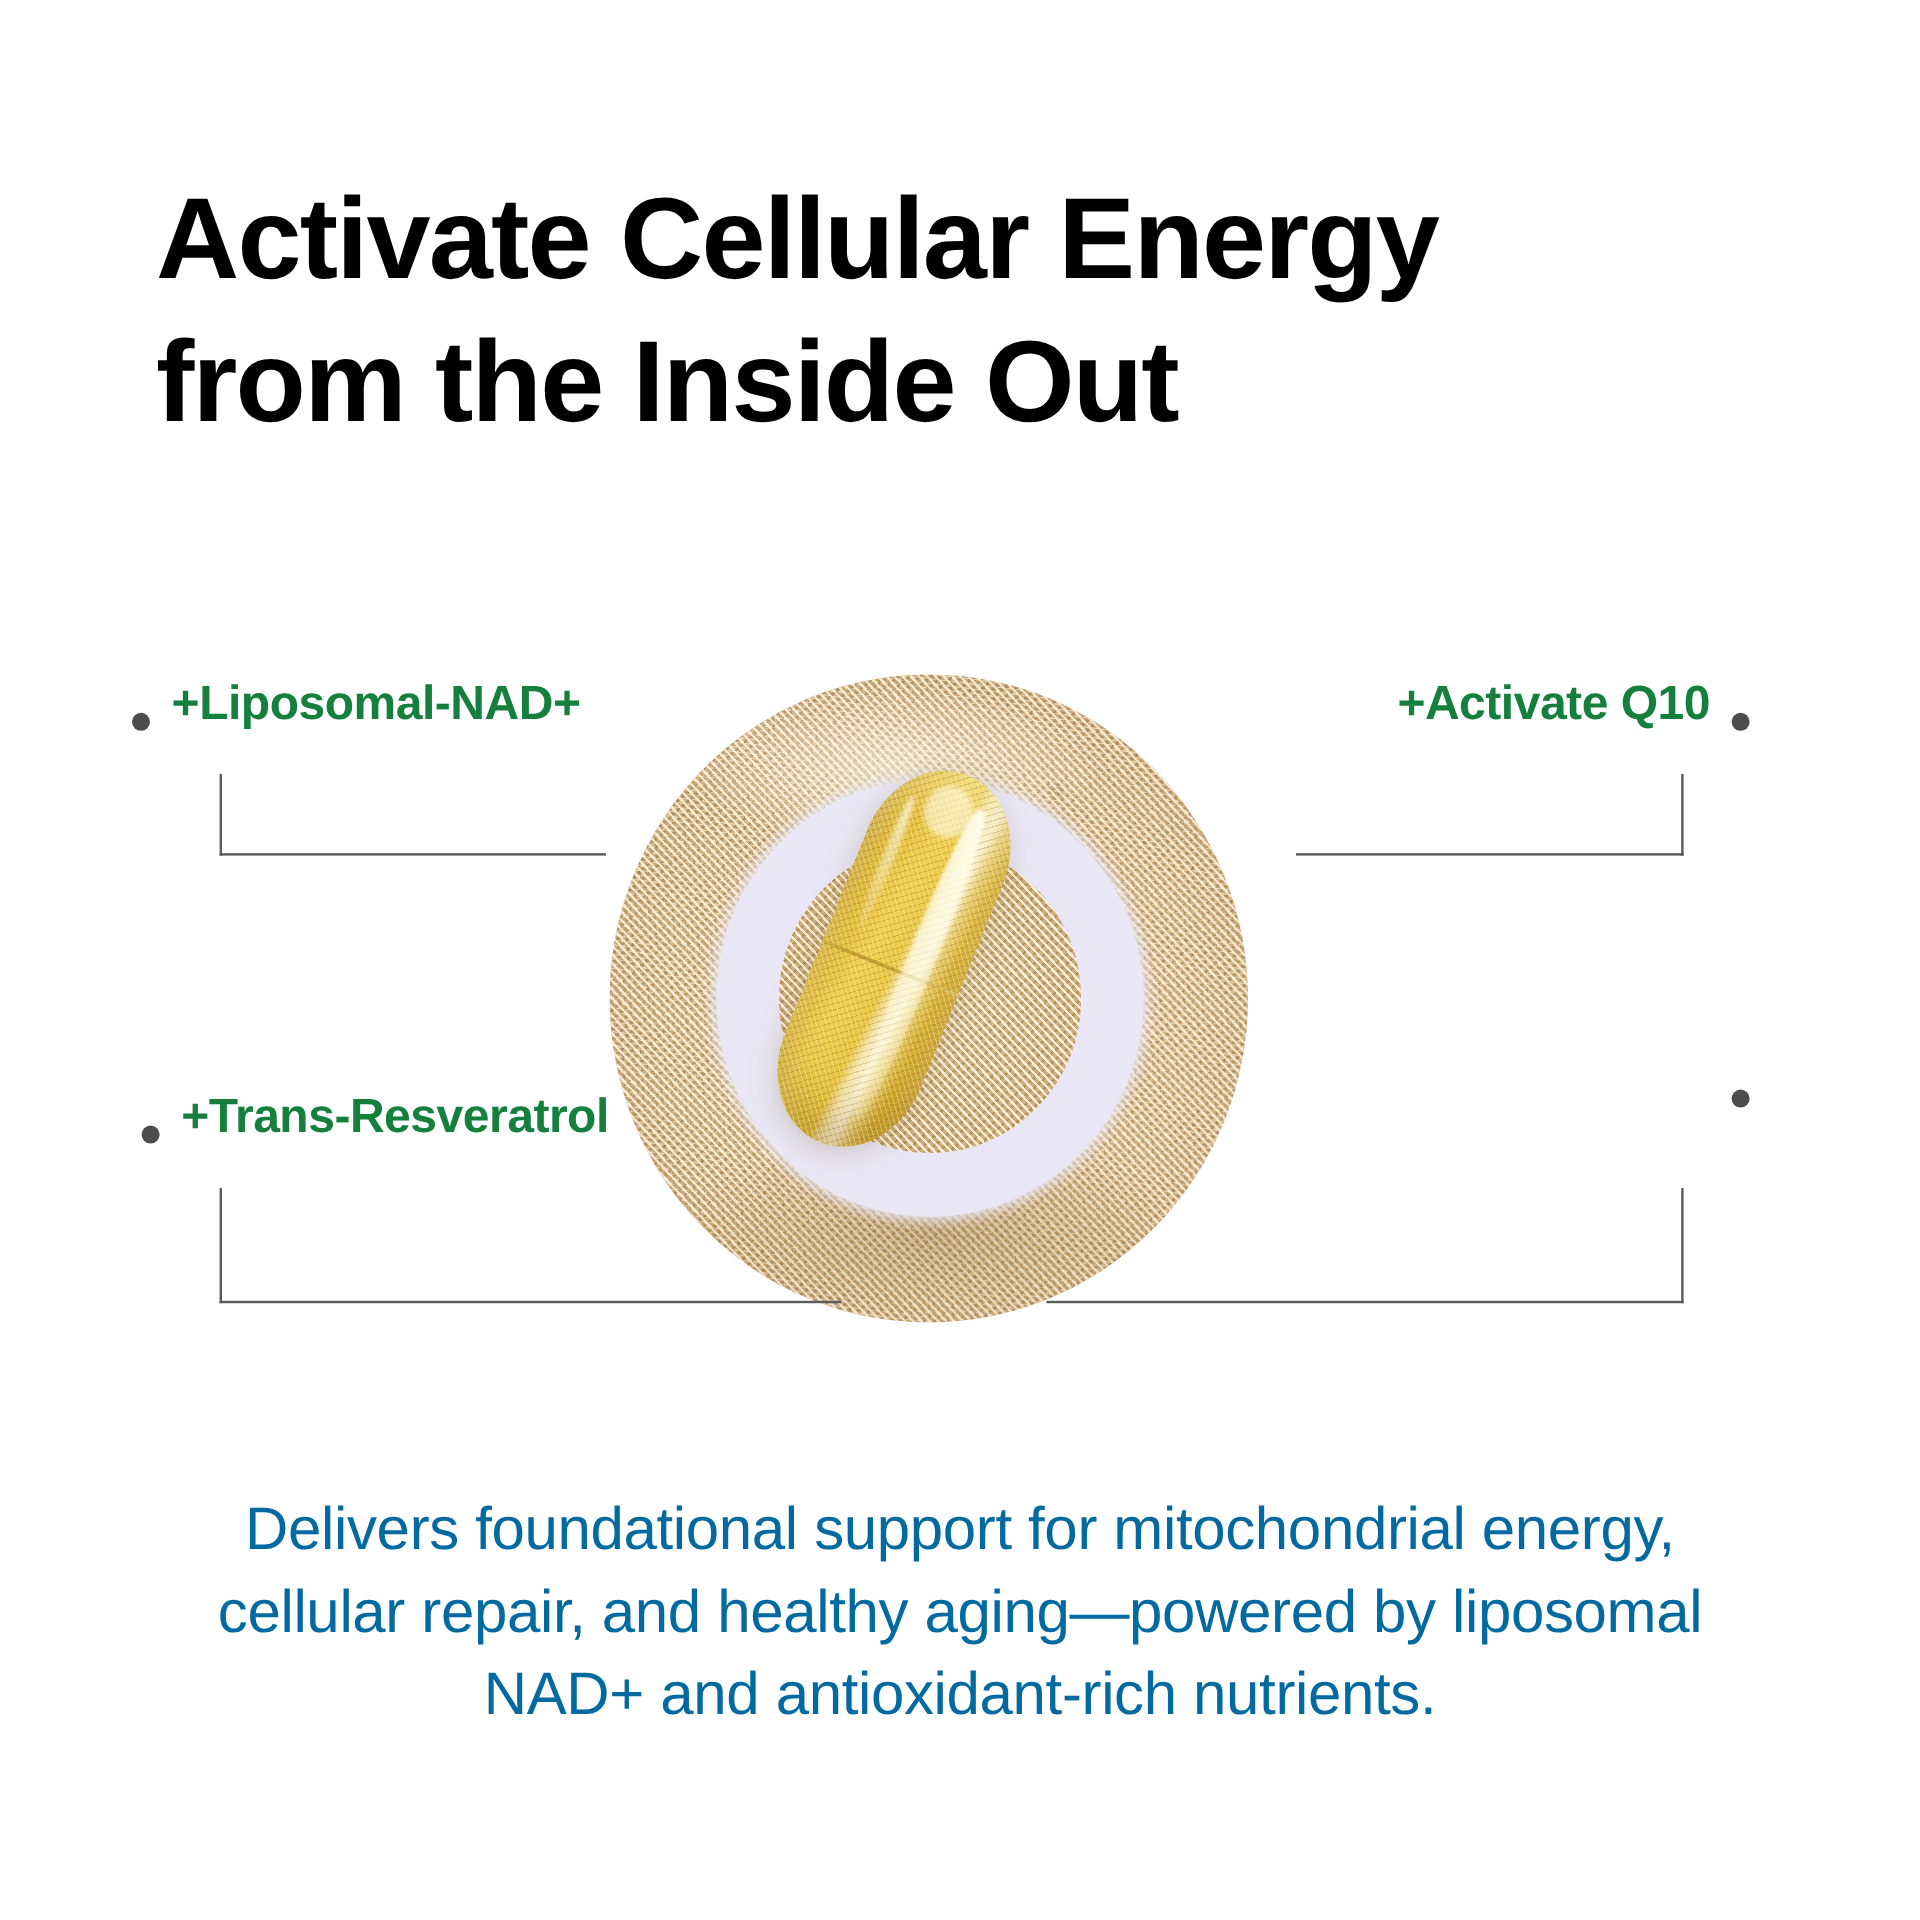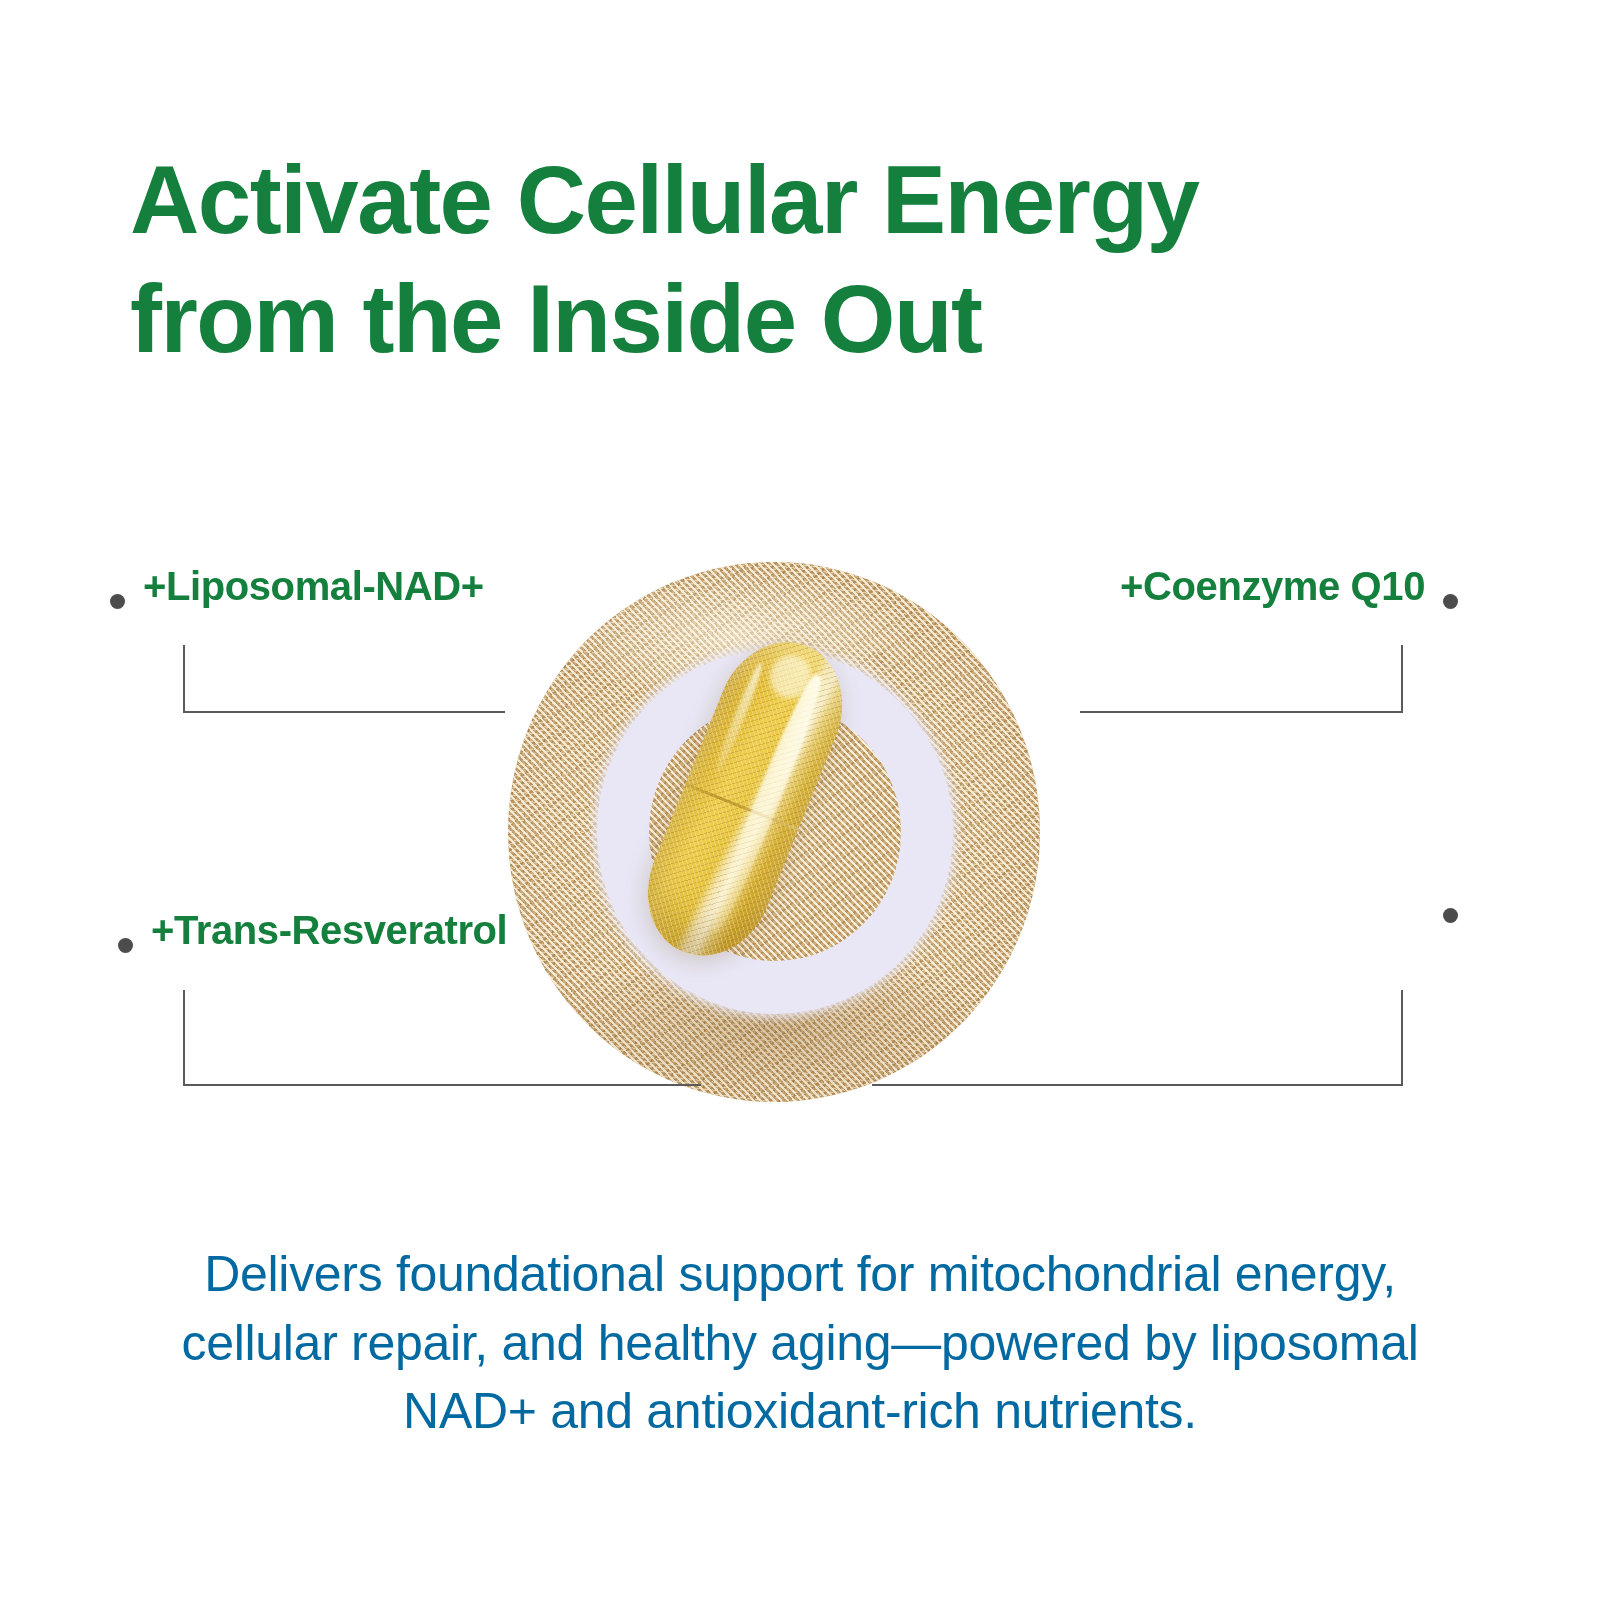--- a/index.html
+++ b/index.html
@@ -13,21 +13,21 @@
 
   
   .headline {
     position:absolute;
     left:130px; top:140px;
     width:1360px;
     font-size:96px;
     font-weight:700;
     line-height:1.24;
     letter-spacing:-1.5px;
-    color:#15803d;
+    color:#000000;
     white-space:pre-line;
   }
 
   
   .hero {
     position:absolute;
     left:508px; top:562px;
     width:532px; height:540px;
   }
   
@@ -249,21 +249,21 @@
 <div class="conn conn-h c3h"></div>
 <div class="conn conn-v c4v"></div>
 <div class="conn conn-h c4h"></div>
 
 <div class="callout-label cl-tl">
   <span class="bullet-dot"></span>
   <span>+Liposomal-NAD+</span>
 </div>
 
 <div class="callout-label cl-tr">
-  <span>+Coenzyme Q10</span>
+  <span>+Activate Q10</span>
   <span class="bullet-dot"></span>
 </div>
 
 <div class="callout-label cl-bl">
   <span class="bullet-dot"></span>
   <span>+Trans-Resveratrol</span>
 </div>
 
 <div class="callout-label cl-br">
   <span class="bullet-dot"></span>

